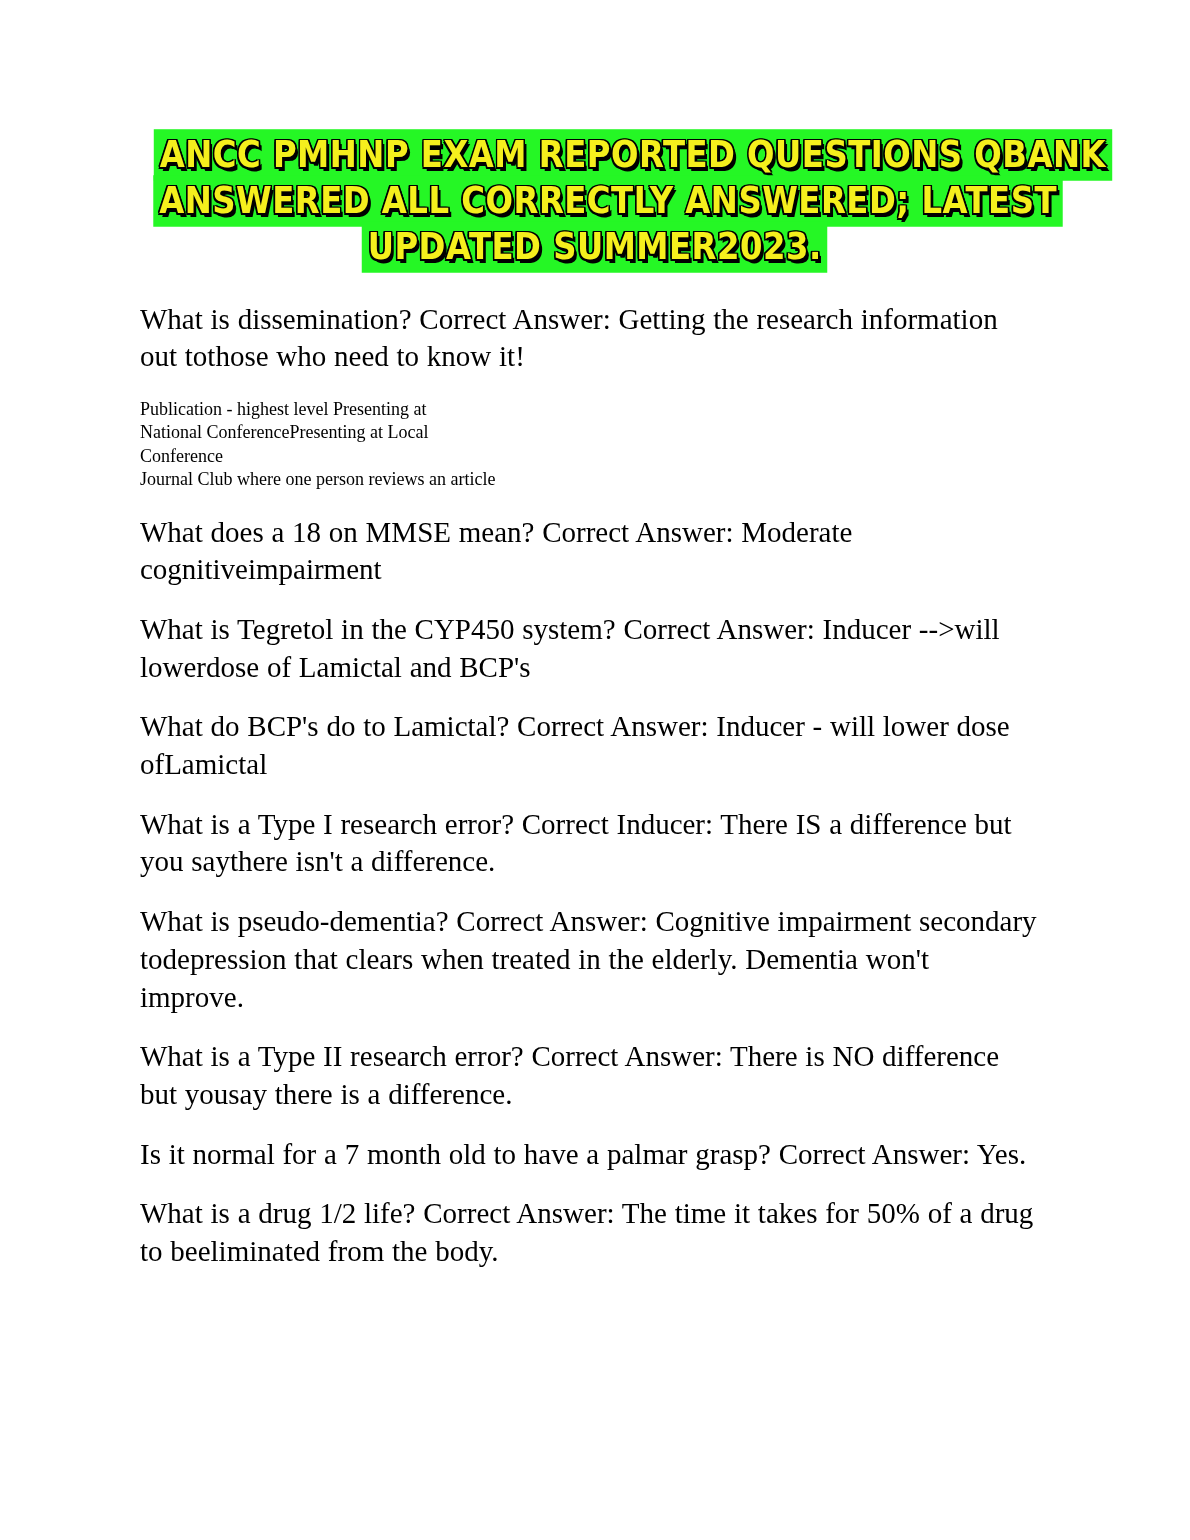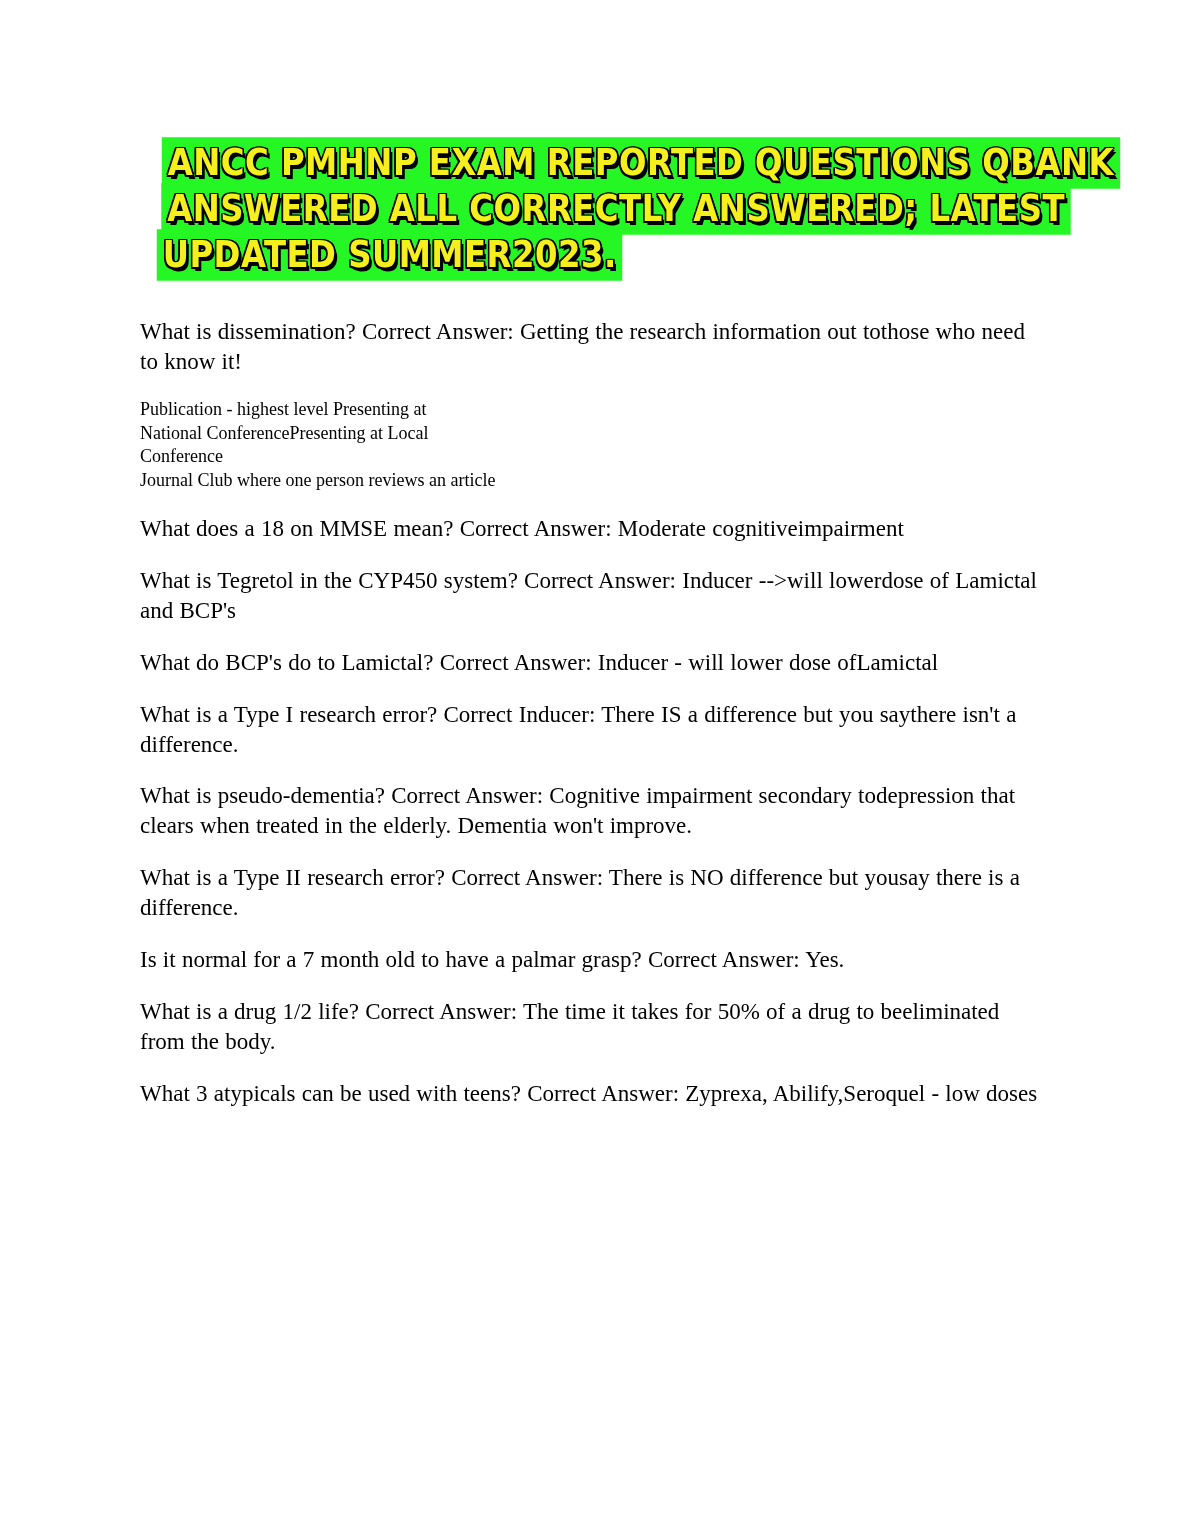--- a/index.html
+++ b/index.html
@@ -15,22 +15,23 @@
     overflow: hidden;
   }
   .page {
     position: relative;
     width: 1190px;
     height: 1540px;
     background: #ffffff;
     box-sizing: border-box;
   }
   .title-block {
-    margin: 12px;
+    margin: 4px;
     padding: 128px 140px 0 140px;
+    text-align: center;
   }
   .title-line {
     display: inline-block;
     background: #25f725;
     color: #f5ef1d;
     font-family: "DejaVu Sans", sans-serif;
     font-weight: bold;
     font-size: 33px;
     letter-spacing: 0.5px;
     line-height: 1.28;
@@ -43,21 +44,21 @@
     transform-origin: center;
     white-space: nowrap;
   }
   .title-wrap {
     line-height: 1.45;
   }
   .body-block {
     padding: 26px 150px 0 140px;
   }
   p.para {
-    font-size: 23px;
+    font-size: 29px;
     line-height: 1.30;
     margin: 0 0 22px 0;
     text-align: left;
     word-spacing: 0.5px;
   }
   .nowrap-list {
     font-size: 18px;
     line-height: 1.30;
     margin: 0 0 22px 0;
     white-space: pre-line;
@@ -87,16 +88,15 @@
 Conference
 Journal Club where one person reviews an article</div>
     <p class="para">What does a 18 on MMSE mean? Correct Answer:  Moderate cognitiveimpairment</p>
     <p class="para">What is Tegretol in the CYP450 system? Correct Answer:  Inducer --&gt;will lowerdose of Lamictal and BCP's</p>
     <p class="para">What do BCP's do to Lamictal? Correct Answer:  Inducer - will lower dose ofLamictal</p>
     <p class="para">What is a Type I research error? Correct Inducer: There IS a difference but you saythere isn't a difference.</p>
     <p class="para">What is pseudo-dementia? Correct Answer:  Cognitive impairment secondary todepression that clears when treated in the elderly. Dementia won't improve.</p>
     <p class="para">What is a Type II research error? Correct Answer:  There is NO difference but yousay there is a difference.</p>
     <p class="para">Is it normal for a 7 month old to have a palmar grasp? Correct Answer:  Yes.</p>
     <p class="para">What is a drug 1/2 life? Correct Answer:  The time it takes for 50% of a drug to beeliminated from the body.</p>
-    <p class="para">What 3 atypicals can be used with teens? Correct Answer:  Zyprexa, Abilify,Seroquel - low doses</p>
   </div>
 
 </div>
 
 </body></html>

